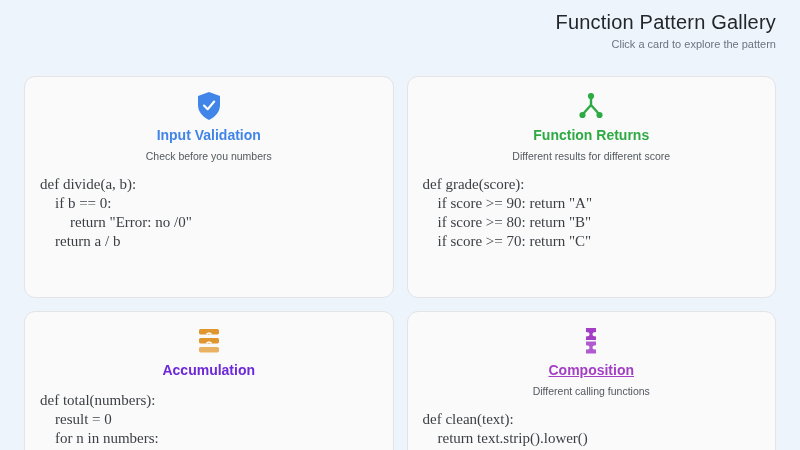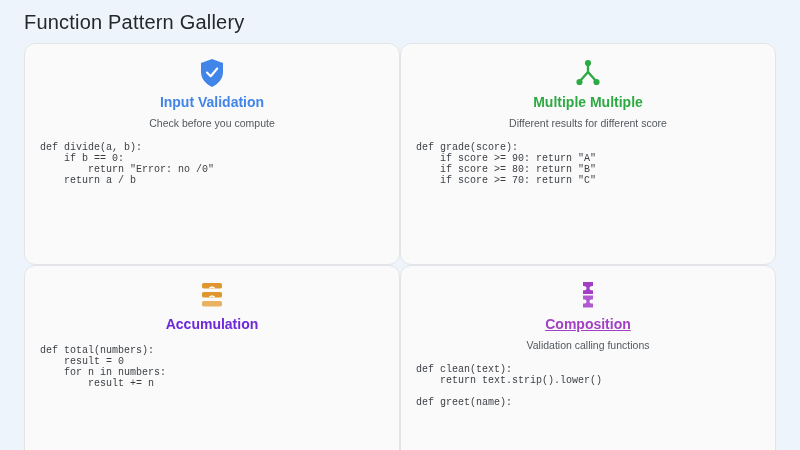--- a/index.html
+++ b/index.html
@@ -17,43 +17,44 @@
   .page {
     width: 800px;
     height: 450px;
     box-sizing: border-box;
     padding: 8px 24px 0 24px;
     display: flex;
     flex-direction: column;
     overflow: hidden;
   }
   .header {
-    text-align: left;
+    text-align: right;
     flex: 0 0 auto;
     padding-top: 2px;
   }
   .page-title {
     font-size: 20px;
     color: #23272c;
     font-weight: 400;
     letter-spacing: 0.2px;
     line-height: 24px;
     margin: 0;
   }
   .page-subtitle {
     font-size: 11px;
     color: #6b7480;
     margin-top: 3px;
     line-height: 14px;
   }
   .grid {
-    margin-top: 9px;
+    margin-top: 25px;
     display: grid;
     grid-template-columns: 1fr 1fr;
     grid-template-rows: 222px 222px;
+    gap: 13px;
     flex: 1 1 auto;
     overflow: hidden;
   }
   .card {
     background: #fafafa;
     border: 1px solid #e2e4e7;
     border-radius: 11px;
     box-sizing: border-box;
     padding: 14px 12px 10px 12px;
     overflow: hidden;
@@ -75,70 +76,71 @@
   }
   .card-sub {
     text-align: center;
     font-size: 10.5px;
     color: #53595f;
     margin-top: 5px;
     line-height: 14px;
   }
   .code {
     margin-top: 12px;
-    font-family: Liberation Mono, monospace;
-    font-size: 10px;
-    line-height: 11px;
+    font-family: Liberation Serif, serif;
+    font-size: 15px;
+    line-height: 19px;
     color: #3b3f44;
     white-space: pre;
     flex: 1 1 auto;
     overflow: hidden;
     padding-left: 3px;
   }
   .c-blue   { color: #4285e8; }
   .c-green  { color: #2eaa44; }
   .c-orange { color: #6d28d9; }
   .c-purple { color: #a33fc4; text-decoration: underline; }
 </style>
 </head>
 <body>
 
 <div class="page">
 
   <div class="header">
     <div class="page-title">Function Pattern Gallery</div>
+    <div class="page-subtitle">Click a card to explore the pattern</div>
   </div>
 
   <div class="grid">
 
     <div class="card">
       <div class="card-icon">
         <svg width="26" height="30" viewBox="0 0 26 30" aria-hidden="true">
           <path d="M13 1 L24 5 L24 14 C24 21 19 26 13 29 C7 26 2 21 2 14 L2 5 Z" fill="#4285e8"></path>
           <path d="M8 14.5 L11.7 18.2 L18.2 10.5" stroke="#ffffff" stroke-width="2.1" fill="none" stroke-linecap="round" stroke-linejoin="round"></path>
         </svg>
       </div>
       <div class="card-title c-blue">Input Validation</div>
-      <div class="card-sub">Check before you compute</div>
+      <div class="card-sub">Check before you numbers</div>
       <div class="code">def divide(a, b):
     if b == 0:
         return "Error: no /0"
     return a / b</div>
     </div>
 
     <div class="card">
       <div class="card-icon">
         <svg width="30" height="30" viewBox="0 0 30 30" aria-hidden="true">
           <path d="M15 6 L15 14 M15 14 L7 23 M15 14 L23 23" stroke="#2eaa44" stroke-width="2.4" fill="none" stroke-linecap="round" stroke-linejoin="round"></path>
           <circle cx="15" cy="5" r="3.1" fill="#2eaa44"></circle>
           <circle cx="6.5" cy="24" r="3.1" fill="#2eaa44"></circle>
           <circle cx="23.5" cy="24" r="3.1" fill="#2eaa44"></circle>
         </svg>
       </div>
-      <div class="card-title c-green">Multiple Multiple</div>
+      <div class="card-title c-green">Function Returns</div>
       <div class="card-sub">Different results for different score</div>
       <div class="code">def grade(score):
     if score &gt;= 90: return "A"
     if score &gt;= 80: return "B"
     if score &gt;= 70: return "C"</div>
     </div>
 
     <div class="card">
       <div class="card-icon">
         <svg width="26" height="28" viewBox="0 0 26 28" aria-hidden="true">
@@ -157,21 +159,21 @@
     </div>
 
     <div class="card">
       <div class="card-icon">
         <svg width="20" height="30" viewBox="0 0 20 30" aria-hidden="true">
           <path d="M5 2 L15 2 L15 6 Q11.5 6 11.5 8.2 Q11.5 10.4 15 10.4 L15 14 L5 14 L5 10.4 Q8.5 10.4 8.5 8.2 Q8.5 6 5 6 Z" fill="#a33fc4"></path>
           <path d="M5 15.6 L15 15.6 L15 19.2 Q11.5 19.2 11.5 21.4 Q11.5 23.6 15 23.6 L15 27.6 L5 27.6 L5 23.6 Q8.5 23.6 8.5 21.4 Q8.5 19.2 5 19.2 Z" fill="#b05ad0"></path>
         </svg>
       </div>
       <div class="card-title c-purple">Composition</div>
-      <div class="card-sub">Validation calling functions</div>
+      <div class="card-sub">Different calling functions</div>
       <div class="code">def clean(text):
     return text.strip().lower()
 
 def greet(name):</div>
     </div>
 
   </div>
 </div>
 
 </body></html>

